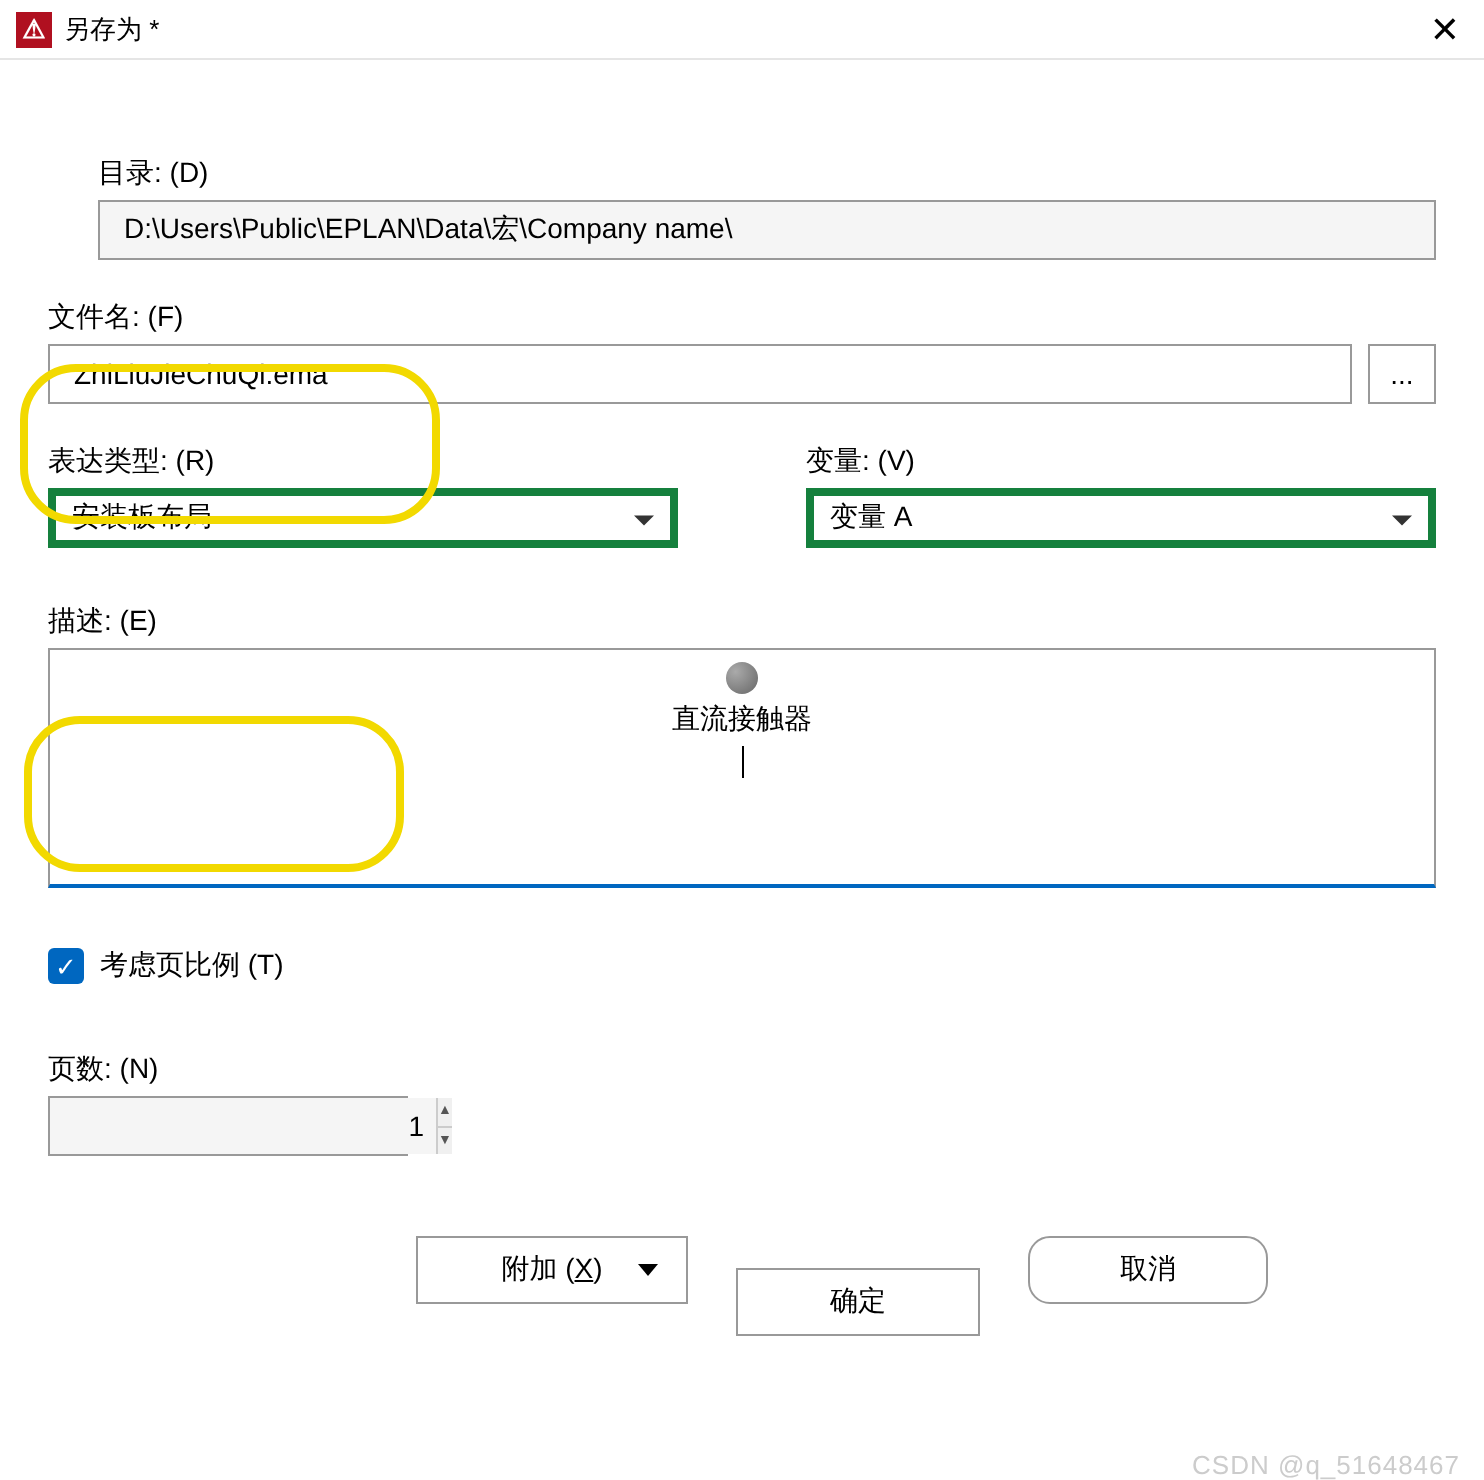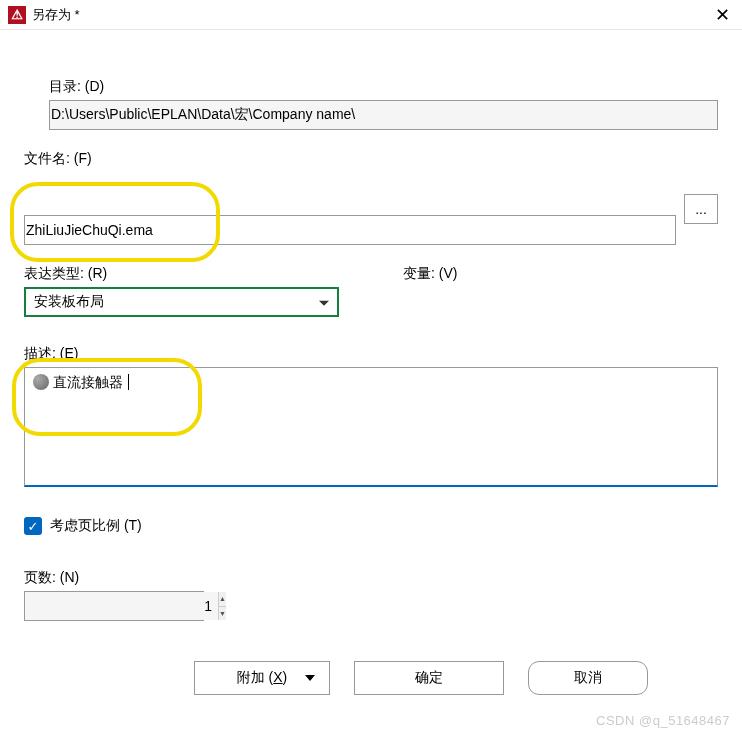--- a/index.html
+++ b/index.html
@@ -54,61 +54,60 @@
     }
     .field-label {
       font-size: 14px;
       color: #000;
       margin-bottom: 4px;
     }
     .text-input {
       width: 100%;
       height: 30px;
       border: 1px solid #999;
-      padding: 2px 1px;
+      padding: 2px 12px;
       font-size: 14px;
       background: #fff;
     }
     .text-input.ro {
       background: #f5f5f5;
     }
     .dir-group { margin-top: 30px; margin-bottom: 18px; margin-left: 25px; }
     .file-row {
       display: flex;
       gap: 8px;
       align-items: center;
     }
-    .file-row .text-input { flex: 1; margin-top: 43px; }
+    .file-row .text-input { flex: 1; }
     .browse-btn {
       width: 34px;
       height: 30px;
       border: 1px solid #999;
       background: #fff;
       cursor: pointer;
       font-size: 14px;
       display: flex;
       align-items: center;
       justify-content: center;
     }
     .two-col {
       display: flex;
       gap: 64px;
       margin-top: 20px;
     }
     .col { flex: 1; }
     .select {
       width: 100%;
       height: 30px;
-      border: 2px solid #15803d;
+      border: 4px solid #15803d;
       padding: 2px 26px 2px 8px;
       font-size: 14px;
       background: #fff;
       position: relative;
       display: flex;
-      align-items: center;
       cursor: pointer;
     }
     .select::after {
       content: '';
       position: absolute;
       right: 8px;
       top: 50%;
       transform: translateY(-25%);
       border-left: 5px solid transparent;
       border-right: 5px solid transparent;
@@ -119,22 +118,23 @@
       height: 120px;
       border: 1px solid #999;
       border-bottom: 2px solid #0067c0;
       background: #fff;
       padding: 6px 8px;
       font-size: 14px;
       margin-top: 4px;
     }
     .desc-inner {
       display: flex;
-      align-items: flex-start;
+      align-items: center;
       gap: 4px;
+      flex-direction: column;
     }
     .globe-icon {
       width: 16px;
       height: 16px;
       border-radius: 50%;
       background: radial-gradient(circle at 30% 30%, #aaa, #666);
       display: inline-block;
     }
     .desc-text {
       position: relative;
@@ -219,35 +219,35 @@
     }
     .btn-add { width: 136px; gap: 20px; position: relative; }
     .btn-add::after {
       content: '';
       border-left: 5px solid transparent;
       border-right: 5px solid transparent;
       border-top: 6px solid #000;
       position: absolute;
       right: 14px;
     }
-    .btn-ok { width: 150px; }
+    .btn-ok { width: 122px; margin-top: 16px; }
     .btn-cancel { width: 120px; border-radius: 11px; }
     .highlight {
       position: absolute;
       border: 4px solid #f2d900;
       border-radius: 28px;
       pointer-events: none;
     }
     .hl1 { left: 10px; top: 152px; width: 210px; height: 80px; }
     .hl2 { left: 12px; top: 328px; width: 190px; height: 78px; }
     u { text-decoration: underline; }
     .watermark {
       position: absolute;
       right: 12px;
-      bottom: 12px;
+      bottom: 0;
       font-size: 13px;
       color: #ccc;
       letter-spacing: 0.5px;
     }
     .section { margin-top: 20px; }
   </style>
 </head>
 <body>
 
 <div class="titlebar">
@@ -273,20 +273,23 @@
 
   <div class="two-col">
     <div class="col">
       <div class="field-label">表达类型: (R)</div>
       <div class="select">
         <span>安装板布局</span>
       </div>
     </div>
     <div class="col">
       <div class="field-label">变量: (V)</div>
+      <div class="select">
+        <span>变量 A</span>
+      </div>
     </div>
   </div>
 
   <div class="section" style="margin-top:28px">
     <div class="field-label">描述: (E)</div>
     <div class="desc-box">
       <div class="desc-inner">
         <span class="globe-icon"></span>
         <span class="desc-text">直流接触器</span>
           <span class="caret"></span>

